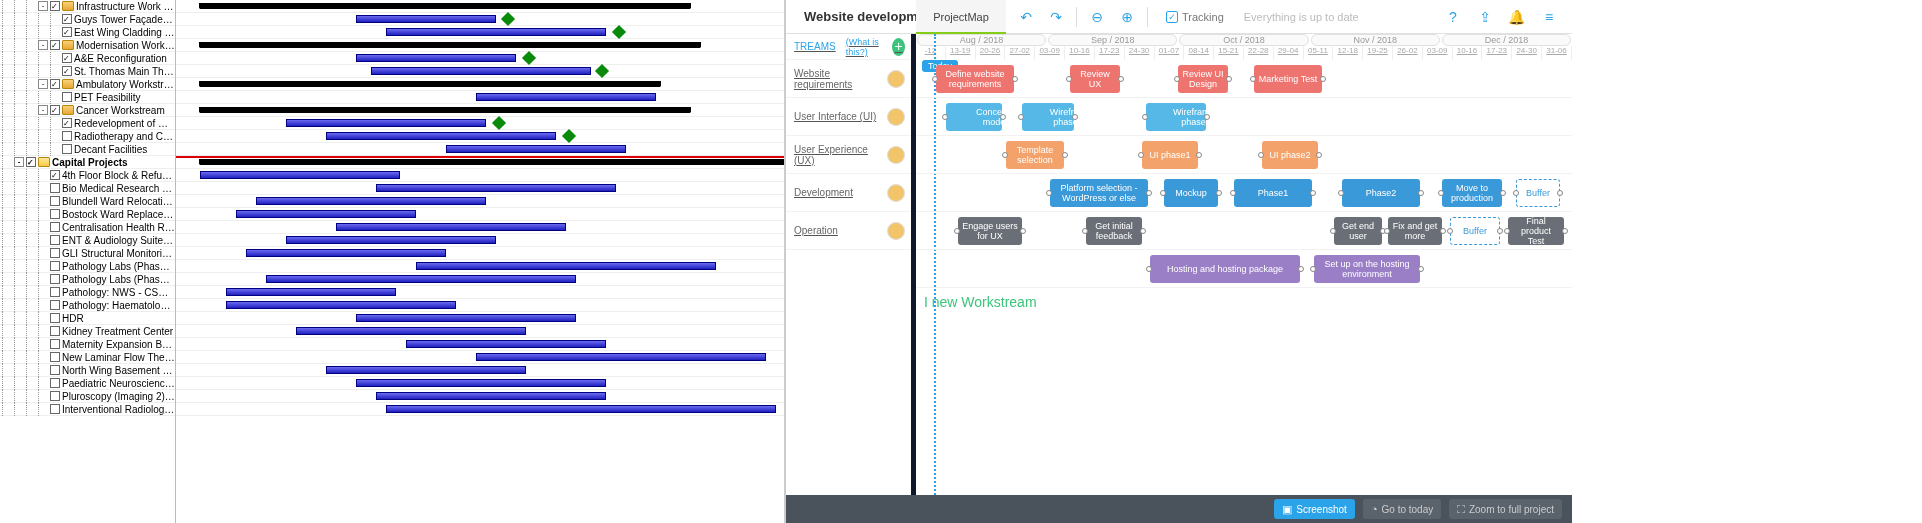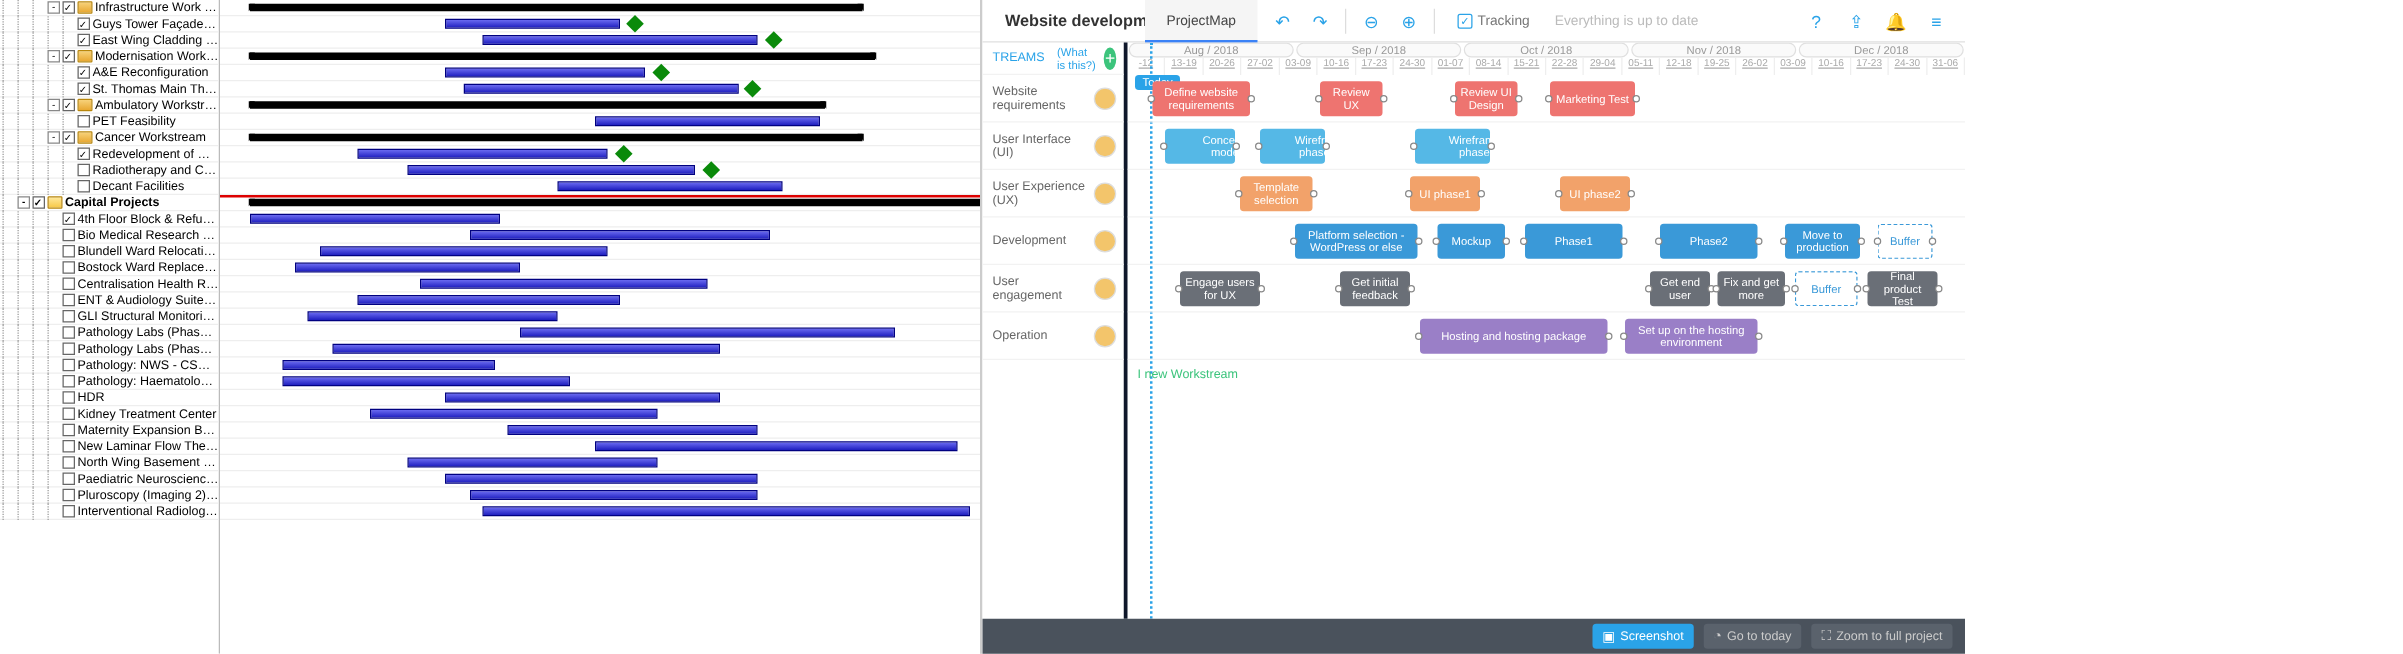--- a/index.html
+++ b/index.html
@@ -26,32 +26,32 @@
 .bar.summary::after { right:-1px; border-left:5px solid transparent; }
 .bar.prog { background:linear-gradient(#6a6af0,#2020c0); }
 .diamond { position:absolute; width:10px; height:10px; top:1px; background:#0a8a0a; transform:rotate(45deg); }
 .redline { position:absolute; left:0; right:0; height:2px; background:#d00; top:0; }
 
 
 .right-panel { width:786px; height:523px; position:relative; background:#fff; font-size:11px; color:#555; }
 .rp-header { height:34px; display:flex; align-items:center; border-bottom:1px solid #e0e0e0; }
 .rp-title { width:130px; padding-left:18px; font-weight:bold; color:#333; font-size:13px; white-space:nowrap; overflow:hidden; }
 .rp-tab { width:90px; height:34px; line-height:34px; text-align:center; color:#888; border-bottom:2px solid transparent; cursor:pointer; }
-.rp-tab.active { color:#444; border-bottom:2px solid #3b82f6; background:#f5f5f5;}
+.rp-tab.active { color:#444; border-bottom:2px solid #84cc16; background:#f5f5f5;}
 .rp-icons { display:flex; gap:10px; margin-left:10px; align-items:center; }
 .rp-ibtn { width:20px; height:20px; color:#2aa3e8; cursor:pointer; display:flex;align-items:center;justify-content:center;font-size:14px;}
 .rp-divider { width:1px; height:20px; background:#ddd; }
 .rp-track { display:flex; align-items:center; gap:4px; margin-left:8px; color:#777; font-size:11px;}
 .rp-track .chk{width:12px;height:12px;border:1px solid #2aa3e8;color:#2aa3e8;font-size:9px;line-height:10px;text-align:center;border-radius:2px;}
 .rp-status { margin-left:10px; color:#bbb; font-size:11px;}
 .rp-right-icons { margin-left:auto; display:flex; gap:14px; padding-right:14px; }
 .rp-right-icons .ic{width:18px;height:18px;color:#2aa3e8;cursor:pointer;display:flex;align-items:center;justify-content:center;font-size:14px;}
 
 .rp-body { display:flex; height:calc(100% - 34px - 28px); }
-.rp-side { width:116px; border-right:3px solid #0f172a; }
+.rp-side { width:130px; border-right:5px solid #0f172a;text-decoration:underline; }
 .rp-streamrow { height:38px; display:flex; align-items:center; padding-left:8px; gap:6px; border-bottom:1px solid #f2f2f2; color:#666; font-size:10px;}
 .rp-streamrow.top { height:26px; font-size:10px; color:#2aa3e8;}
 .rp-avatar { width:18px; height:18px; border-radius:50%; background:#f3c56b; border:1px solid #ddd; flex-shrink:0;}
 .rp-addbtn { width:18px;height:18px;border-radius:50%;background:#3cc47c;color:#fff;font-size:14px;line-height:16px;text-align:center;margin-left:auto;margin-right:6px;cursor:pointer;}
 .rp-whatis{font-size:9px;color:#2aa3e8;margin-left:4px;cursor:pointer;}
 .rp-timeline { flex:1; position:relative; overflow:hidden; }
 .rp-months { height:12px; display:flex; position:absolute; top:0; left:0; right:0; font-size:9px; color:#999;}
 .rp-month { flex:1; text-align:center; border:1px solid #e0e0e0; border-radius:6px; margin:0 1px; background:#fafafa;}
 .rp-dates { position:absolute; top:12px; left:0; right:0; height:14px; display:flex; font-size:8px; color:#aaa;}
 .rp-date { flex:1; text-align:center; border-right:1px solid #eee;text-decoration:underline;}
@@ -61,21 +61,21 @@
 .card { position:absolute; height:28px; border-radius:3px; color:#fff; font-size:9px; display:flex; align-items:center; justify-content:center; text-align:center; padding:0 4px; line-height:10px; cursor:pointer;}
 .card.red { background:#ee7470; }
 .card.blue { background:#55b8e6;padding-left:44px; }
 .card.orange { background:#f2a26a; }
 .card.dblue { background:#3a99d8; }
 .card.grey { background:#6a6f77; }
 .card.purple { background:#9a7fc7; }
 .card.outline { background:#fff; border:1px dashed #3a99d8; color:#3a99d8;}
 .dot{position:absolute;width:6px;height:6px;border-radius:50%;background:#fff;border:1px solid #888;top:50%;transform:translateY(-50%);}
 .dot.l{left:-4px;} .dot.r{right:-4px;}
-.rp-newws { position:absolute; left:8px; color:#3cc47c; font-size:10px; cursor:pointer; }
+.rp-newws { position:absolute; left:8px; color:#3cc47c; font-size:14px; cursor:pointer; }
 
 .rp-footer { position:absolute; bottom:0; left:0; right:0; height:28px; background:#4a525c; display:flex; align-items:center; justify-content:flex-end; gap:8px; padding-right:10px;}
 .rp-fbtn { height:20px; padding:0 8px; border-radius:3px; font-size:10px; display:flex; align-items:center; gap:4px; cursor:pointer;}
 .rp-fbtn.primary { background:#2aa3e8; color:#fff;}
 .rp-fbtn.sec { background:#5a626c; color:#ccc;}
 .rp-fbtn .ic{font-size:11px;}
 </style>
 </head>
 <body>
 
@@ -496,24 +496,20 @@
           <div class="rp-streamrow">
             <span>User Interface (UI)</span>
             <div class="rp-avatar" style="margin-left: auto; margin-right: 6px;"></div>
           </div>
           <div class="rp-streamrow">
             <span>User Experience (UX)</span>
             <div class="rp-avatar" style="margin-left: auto; margin-right: 6px;"></div>
           </div>
           <div class="rp-streamrow">
             <span>Development</span>
-            <div class="rp-avatar" style="margin-left: auto; margin-right: 6px;"></div>
-          </div>
-          <div class="rp-streamrow">
-            <span>User engagement</span>
             <div class="rp-avatar" style="margin-left: auto; margin-right: 6px;"></div>
           </div>
           <div class="rp-streamrow">
             <span>Operation</span>
             <div class="rp-avatar" style="margin-left: auto; margin-right: 6px;"></div>
           </div>
         </div>
     </div>
     <div class="rp-timeline" id="timeline">
       <div class="rp-months" id="months">

